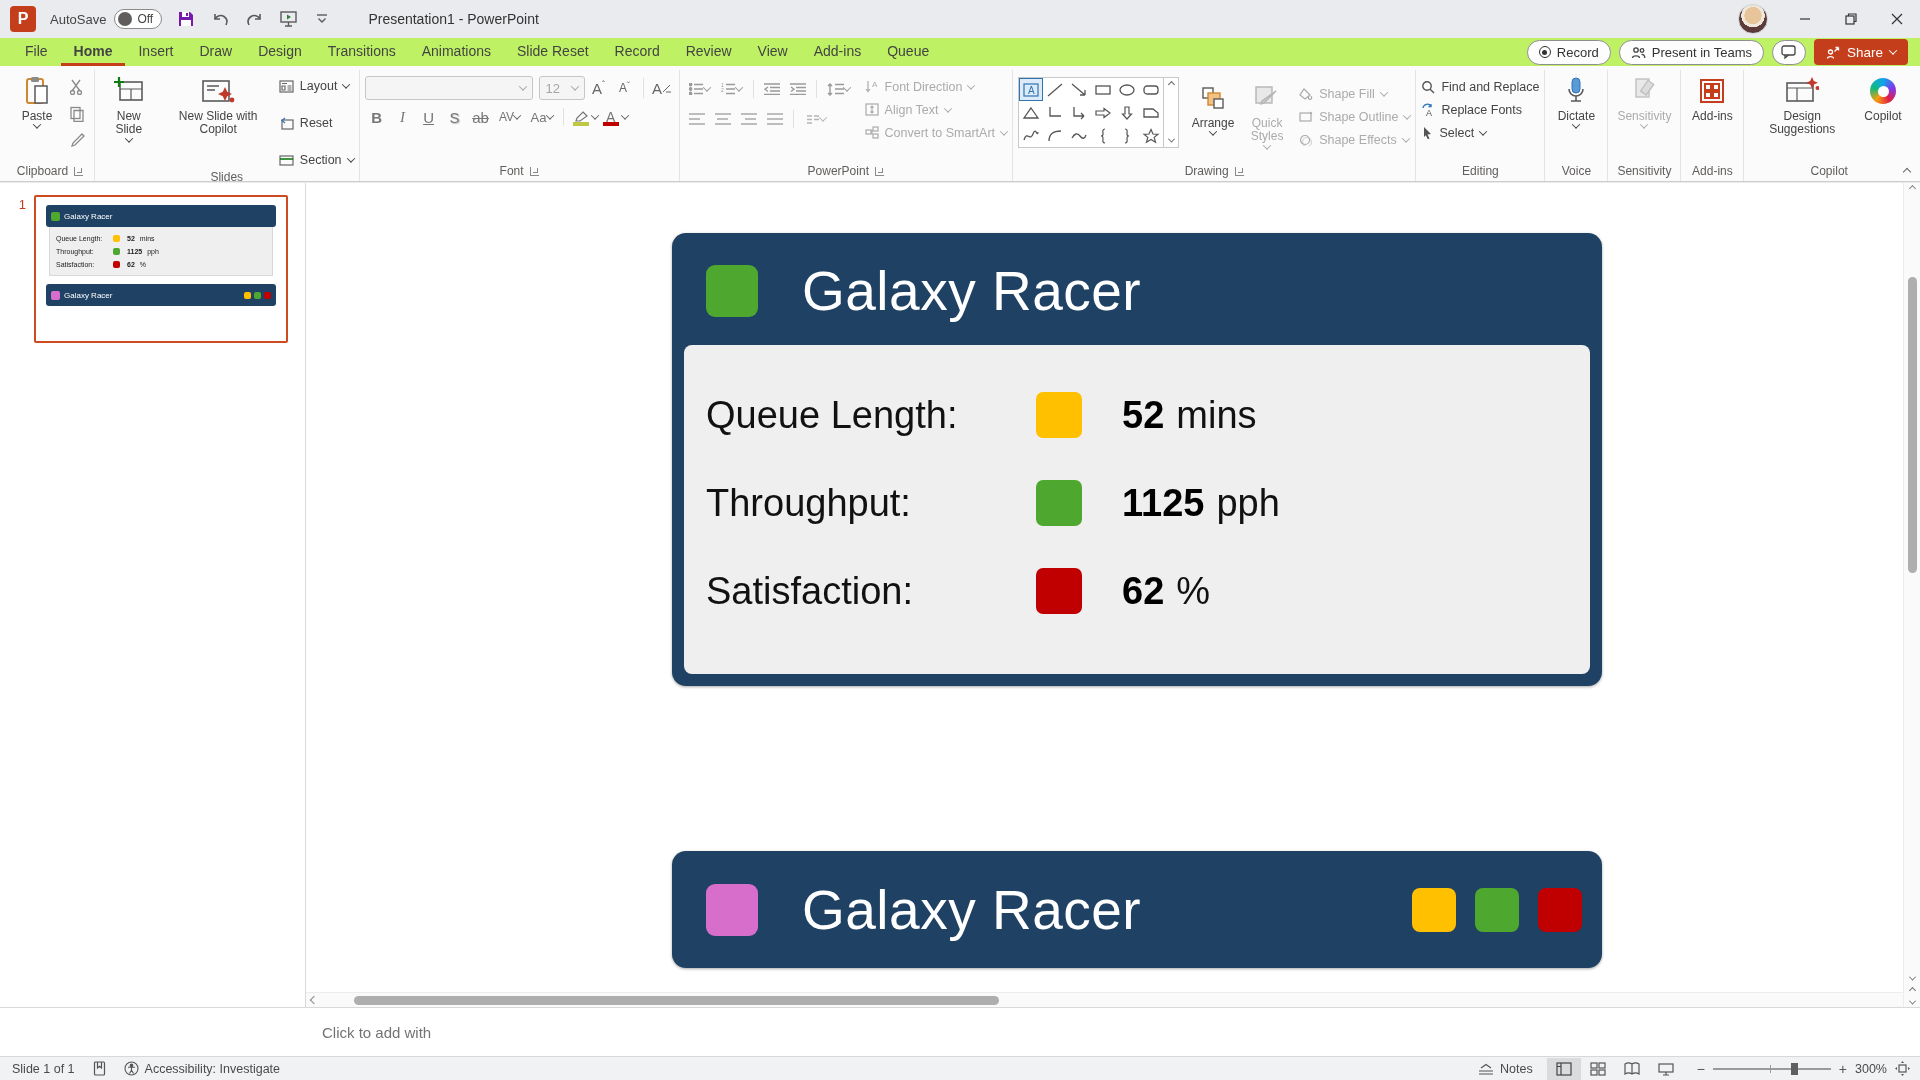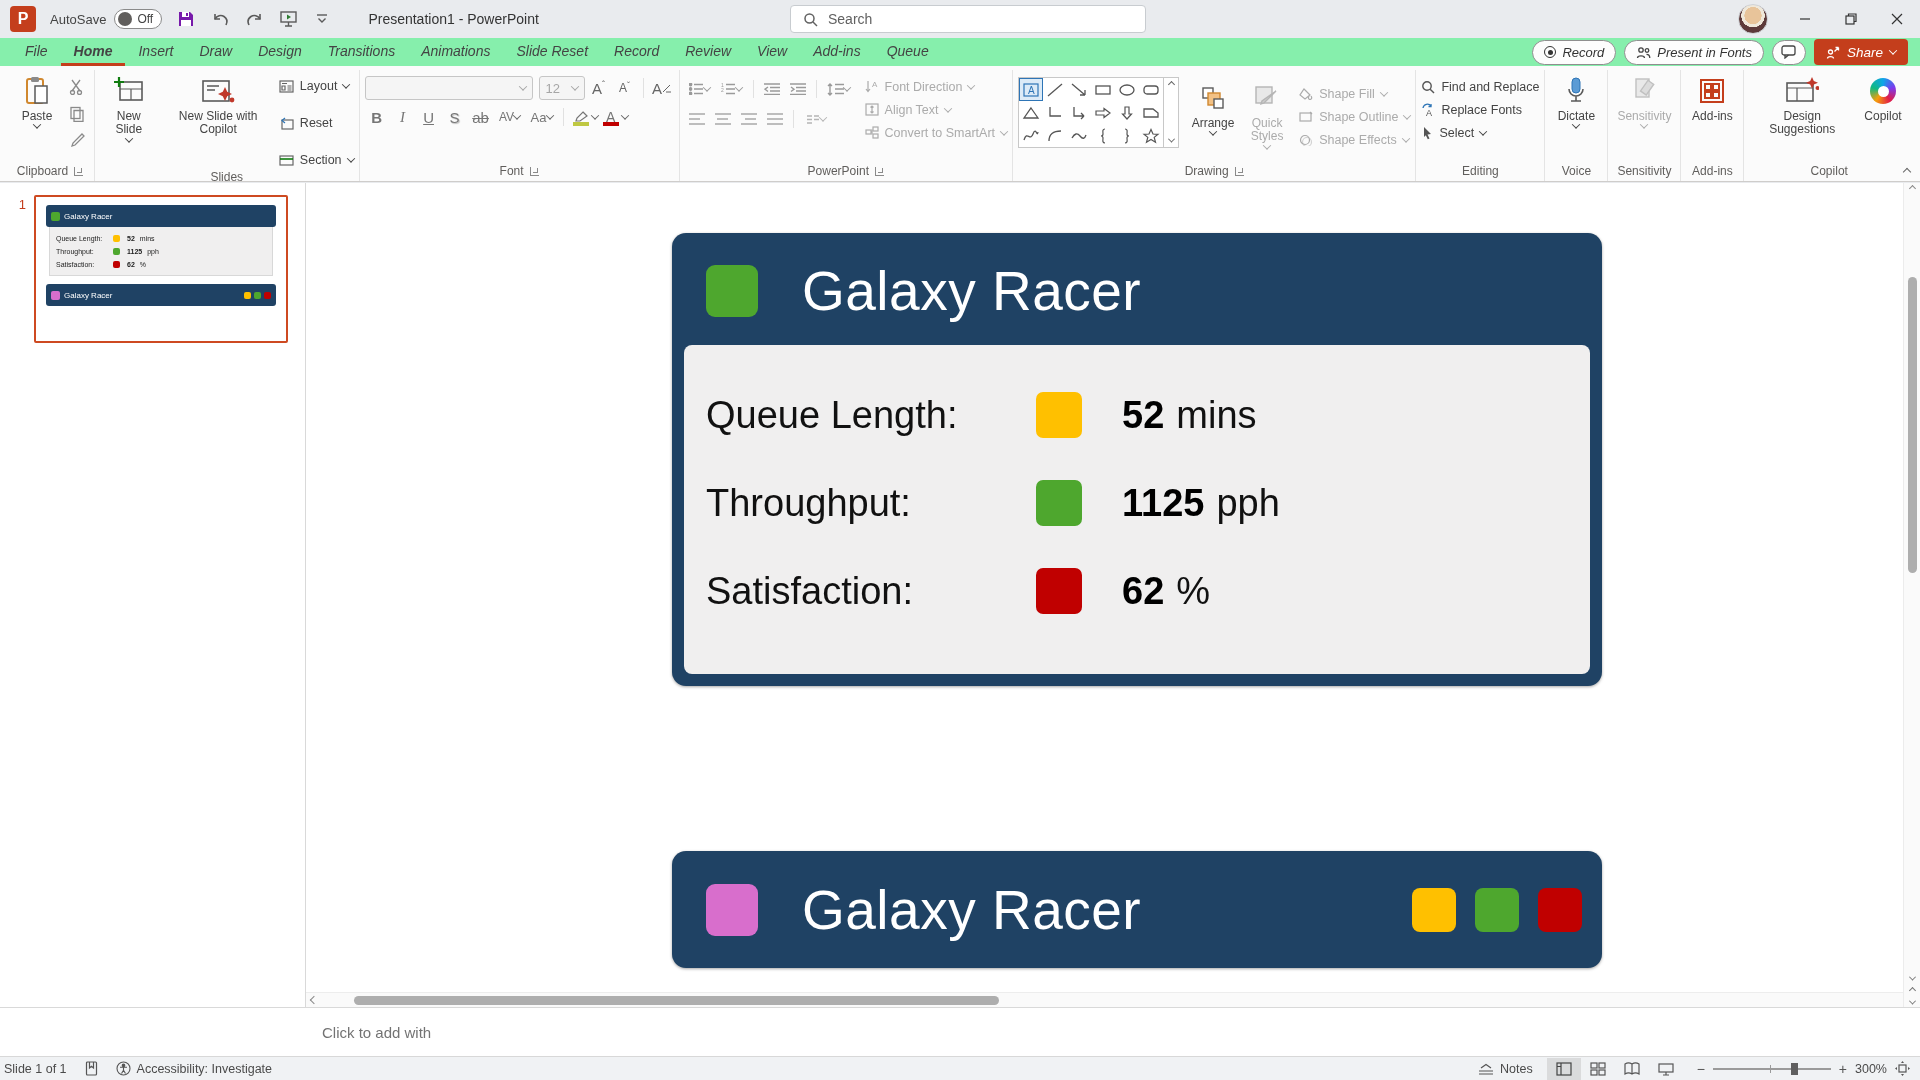--- a/index.html
+++ b/index.html
@@ -27,21 +27,21 @@
   .tb-title { font-size:14px; color:#333; margin-left:22px; }
   .searchbox { position:absolute; left:790px; top:5px; width:356px; height:28px; background:#fff;
     border:1px solid #C8CCD0; border-radius:4px; display:flex; align-items:center; gap:10px;
     padding:0 12px; color:#616161; font-size:14px; }
   .tb-right { margin-left:auto; display:flex; align-items:center; height:100%; }
   .avatar { width:30px; height:30px; border-radius:50%; margin-right:14px;
     background:radial-gradient(circle at 50% 38%, #e8c49a 0 38%, #efe8da 39% 52%, #5d3a3a 53%); border:1px solid #cfd2d6;}
   .winbtn { width:46px; height:38px; display:flex; align-items:center; justify-content:center; color:#333; }
 
   
-  .tabrow { height:28px; background:#86efac; display:flex; align-items:center;font-style:italic; }
+  .tabrow { height:28px; background:#bef264; display:flex; align-items:center; }
   .tabs { display:flex; padding-left:12px; height:100%; }
   .tab { padding:0 13px; font-size:14px; color:#444; display:flex; align-items:center; height:100%;
     border-bottom:3px solid transparent; }
   .tab.active { font-weight:bold; border-bottom-color:#C43E1C; }
   .tab-actions { margin-left:auto; display:flex; align-items:center; gap:8px; padding-right:12px; }
   .pillbtn { height:25px; border:1px solid #8f8f8f; border-radius:13px; background:#FDFDFD;
     display:flex; align-items:center; gap:6px; padding:0 11px; font-size:13px; color:#333; }
   .rec-dot { width:12px; height:12px; border:1.6px solid #333; border-radius:50%; position:relative; }
   .rec-dot::after { content:""; position:absolute; inset:2.5px; background:#333; border-radius:50%; }
   .iconbtn { width:34px; height:25px; border:1px solid #8f8f8f; border-radius:13px; background:#FDFDFD;
@@ -144,21 +144,21 @@
   .vthumb { position:absolute; left:4px; width:9px; top:94px; height:296px; background:#AEAEAE; border-radius:5px; }
   .vs-top { position:absolute; top:3px; left:0; right:0; display:flex; justify-content:center; color:#888; }
   .vs-bot { position:absolute; bottom:2px; left:0; right:0; display:flex; flex-direction:column; align-items:center; gap:7px; color:#777; }
 
   
   .notes { position:absolute; top:1007px; left:0; width:1920px; height:49px; background:#fff;
     border-top:1px solid #D9D9D9; display:flex; align-items:center; padding-left:322px;
     font-size:15px; color:#737373; }
   .statusbar { position:absolute; top:1056px; left:0; width:1920px; height:24px; background:#F0F2F4;
     border-top:1px solid #D8D8D8; display:flex; align-items:center; font-size:12.5px; color:#4a4a4a; }
-  .st-left { display:flex; align-items:center; gap:18px; padding-left:4px; }
+  .st-left { display:flex; align-items:center; gap:18px; padding-left:12px; }
   .st-item { display:flex; align-items:center; gap:6px; }
   .st-right { margin-left:auto; display:flex; align-items:center; gap:14px; padding-right:10px; }
   .viewbtns { display:flex; align-items:center; }
   .viewbtn { width:34px; height:22px; display:flex; align-items:center; justify-content:center; color:#555; }
   .viewbtn.sel { background:#DADBDC; }
   .zoomctl { display:flex; align-items:center; gap:8px; }
   .ztrack { position:relative; width:118px; height:14px; }
   .ztrack::before { content:""; position:absolute; left:0; right:0; top:6.5px; height:1.5px; background:#9a9a9a; }
   .ztick { position:absolute; left:57px; top:3px; width:1.5px; height:8px; background:#9a9a9a; }
   .zthumb { position:absolute; left:78px; top:1px; width:7px; height:12px; background:#5f5f5f; }
@@ -204,27 +204,20 @@
           <path d="M8 4.5 l4 2.5 -4 2.5 z" fill="#2E7D32" stroke="none"></path>
         </svg>
     </div>
     <div class="qat-ico">
       <svg width="12" height="10" viewBox="0 0 12 10" fill="none" stroke="#5a5a5a" stroke-width="1.4">
           <path d="M1 1 h10"></path>
           <path d="M2.5 4.5 L6 8 L9.5 4.5"></path>
         </svg>
     </div>
     <span class="tb-title">Presentation1 - PowerPoint</span>
-  </div>
-  <div class="searchbox">
-    <svg width="15" height="15" viewBox="0 0 15 15" fill="none" stroke="#616161" stroke-width="1.5">
-        <circle cx="6.5" cy="6.5" r="4.5"></circle>
-        <path d="M10 10 L14 14"></path>
-      </svg>
-    <span>Search</span>
   </div>
   <div class="tb-right">
     <div class="avatar"></div>
     <div class="winbtn">
       <svg width="12" height="12" viewBox="0 0 12 12" stroke="#333" stroke-width="1.2">
           <path d="M1 6 h10"></path>
         </svg>
       </div>
     <div class="winbtn">
       <svg width="12" height="12" viewBox="0 0 12 12" fill="none" stroke="#333" stroke-width="1.2">
@@ -261,21 +254,21 @@
       <span class="rec-dot"></span>
       <span>Record</span>
     </div>
     <div class="pillbtn">
       <svg width="15" height="13" viewBox="0 0 15 13" fill="none" stroke="#444" stroke-width="1.3">
           <circle cx="5" cy="4" r="2.2"></circle>
           <path d="M1.5 12 c0-2.8 7-2.8 7 0"></path>
           <circle cx="11" cy="4.5" r="1.8"></circle>
           <path d="M10.5 8.3 c2.5 0 3.3 1.6 3.3 3.7"></path>
         </svg>
-      <span>Present in Fonts</span>
+      <span>Present in Teams</span>
     </div>
     <div class="iconbtn">
       <svg width="15" height="14" viewBox="0 0 15 14" fill="none" stroke="#444" stroke-width="1.3">
           <rect x="1" y="1" width="13" height="9" rx="2"></rect>
           <path d="M4 10 v3 l3.5 -3"></path>
         </svg>
     </div>
     <div class="sharebtn">
       <svg width="14" height="13" viewBox="0 0 14 13" fill="none" stroke="#fff" stroke-width="1.3">
           <circle cx="4.5" cy="6" r="2"></circle>

